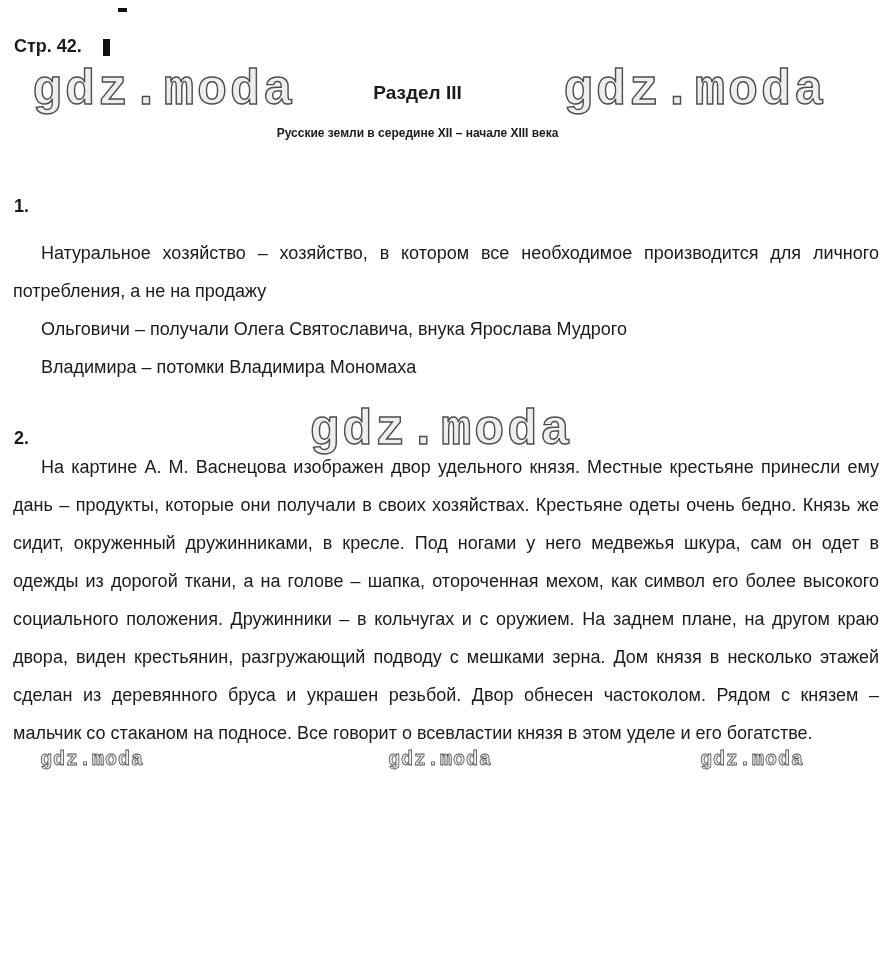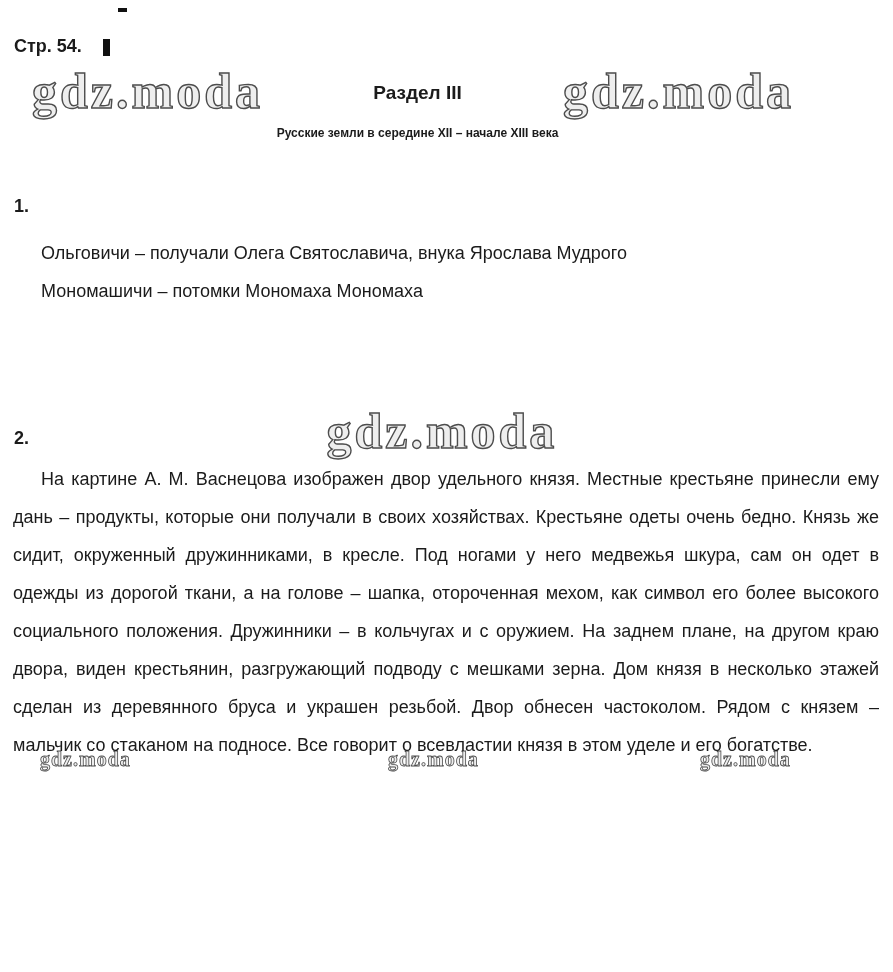--- a/index.html
+++ b/index.html
@@ -12,21 +12,21 @@
     height: 972px;
     position: relative;
     overflow: hidden;
     font-family: "Liberation Sans", sans-serif;
     color: #1b1b1b;
   }
 
   
   .wm {
     position: absolute;
-    font-family: Liberation Serif, serif;
+    font-family: Liberation Mono, monospace;
     font-weight: 700;
     color: rgba(90, 90, 90, 0.10);
     -webkit-text-stroke: 1.4px #4d4d4d;
     letter-spacing: 3px;
     white-space: nowrap;
     user-select: none;
   }
   .wm-large { font-size: 50px; line-height: 1; }
   .wm-top-left  { left: 32px;  top: 66px; }
   .wm-top-right { left: 563px; top: 66px; }
@@ -84,46 +84,47 @@
 
   .answer-body {
     position: absolute;
     left: 13px;
     width: 866px;
     font-size: 18px;
     line-height: 38px;
     text-align: justify;
   }
   .body-1 { top: 234px; }
-  .body-2 { top: 460px; }
+  .body-2 { top: 448px; }
 
   .answer-body p {
     margin: 0;
     text-indent: 28px;
   }
 </style>
 </head>
 <body>
 
 <div class="artifact artifact-top"></div>
 <div class="artifact artifact-label"></div>
 
 <div class="wm wm-large wm-top-left">gdz.moda</div>
 <div class="wm wm-large wm-top-right">gdz.moda</div>
 <div class="wm wm-large wm-mid">gdz.moda</div>
 <div class="wm wm-small wm-bot-left">gdz.moda</div>
 <div class="wm wm-small wm-bot-center">gdz.moda</div>
 <div class="wm wm-small wm-bot-right">gdz.moda</div>
 
-<div class="page-label">Стр. 54.</div>
+<div class="page-label">Стр. 42.</div>
 <div class="section-title">Раздел III</div>
 <h1 class="doc-title">Русские земли в середине XII – начале XIII века</h1>
 
 <div class="answer-number num-1">1.</div>
 <div class="answer-body body-1">
+  <p>Натуральное хозяйство – хозяйство, в котором все необходимое производится для личного потребления, а не на продажу</p>
   <p>Ольговичи – получали Олега Святославича, внука Ярослава Мудрого</p>
-  <p>Мономашичи – потомки Мономаха Мономаха</p>
+  <p>Владимира – потомки Владимира Мономаха</p>
 </div>
 
 <div class="answer-number num-2">2.</div>
 <div class="answer-body body-2">
   <p>На картине А. М. Васнецова изображен двор удельного князя. Местные крестьяне принесли ему дань – продукты, которые они получали в своих хозяйствах. Крестьяне одеты очень бедно. Князь же сидит, окруженный дружинниками, в кресле. Под ногами у него медвежья шкура, сам он одет в одежды из дорогой ткани, а на голове – шапка, отороченная мехом, как символ его более высокого социального положения. Дружинники – в кольчугах и с оружием. На заднем плане, на другом краю двора, виден крестьянин, разгружающий подводу с мешками зерна. Дом князя в несколько этажей сделан из деревянного бруса и украшен резьбой. Двор обнесен частоколом. Рядом с князем – мальчик со стаканом на подносе. Все говорит о всевластии князя в этом уделе и его богатстве.</p>
 </div>
 
 </body></html>

